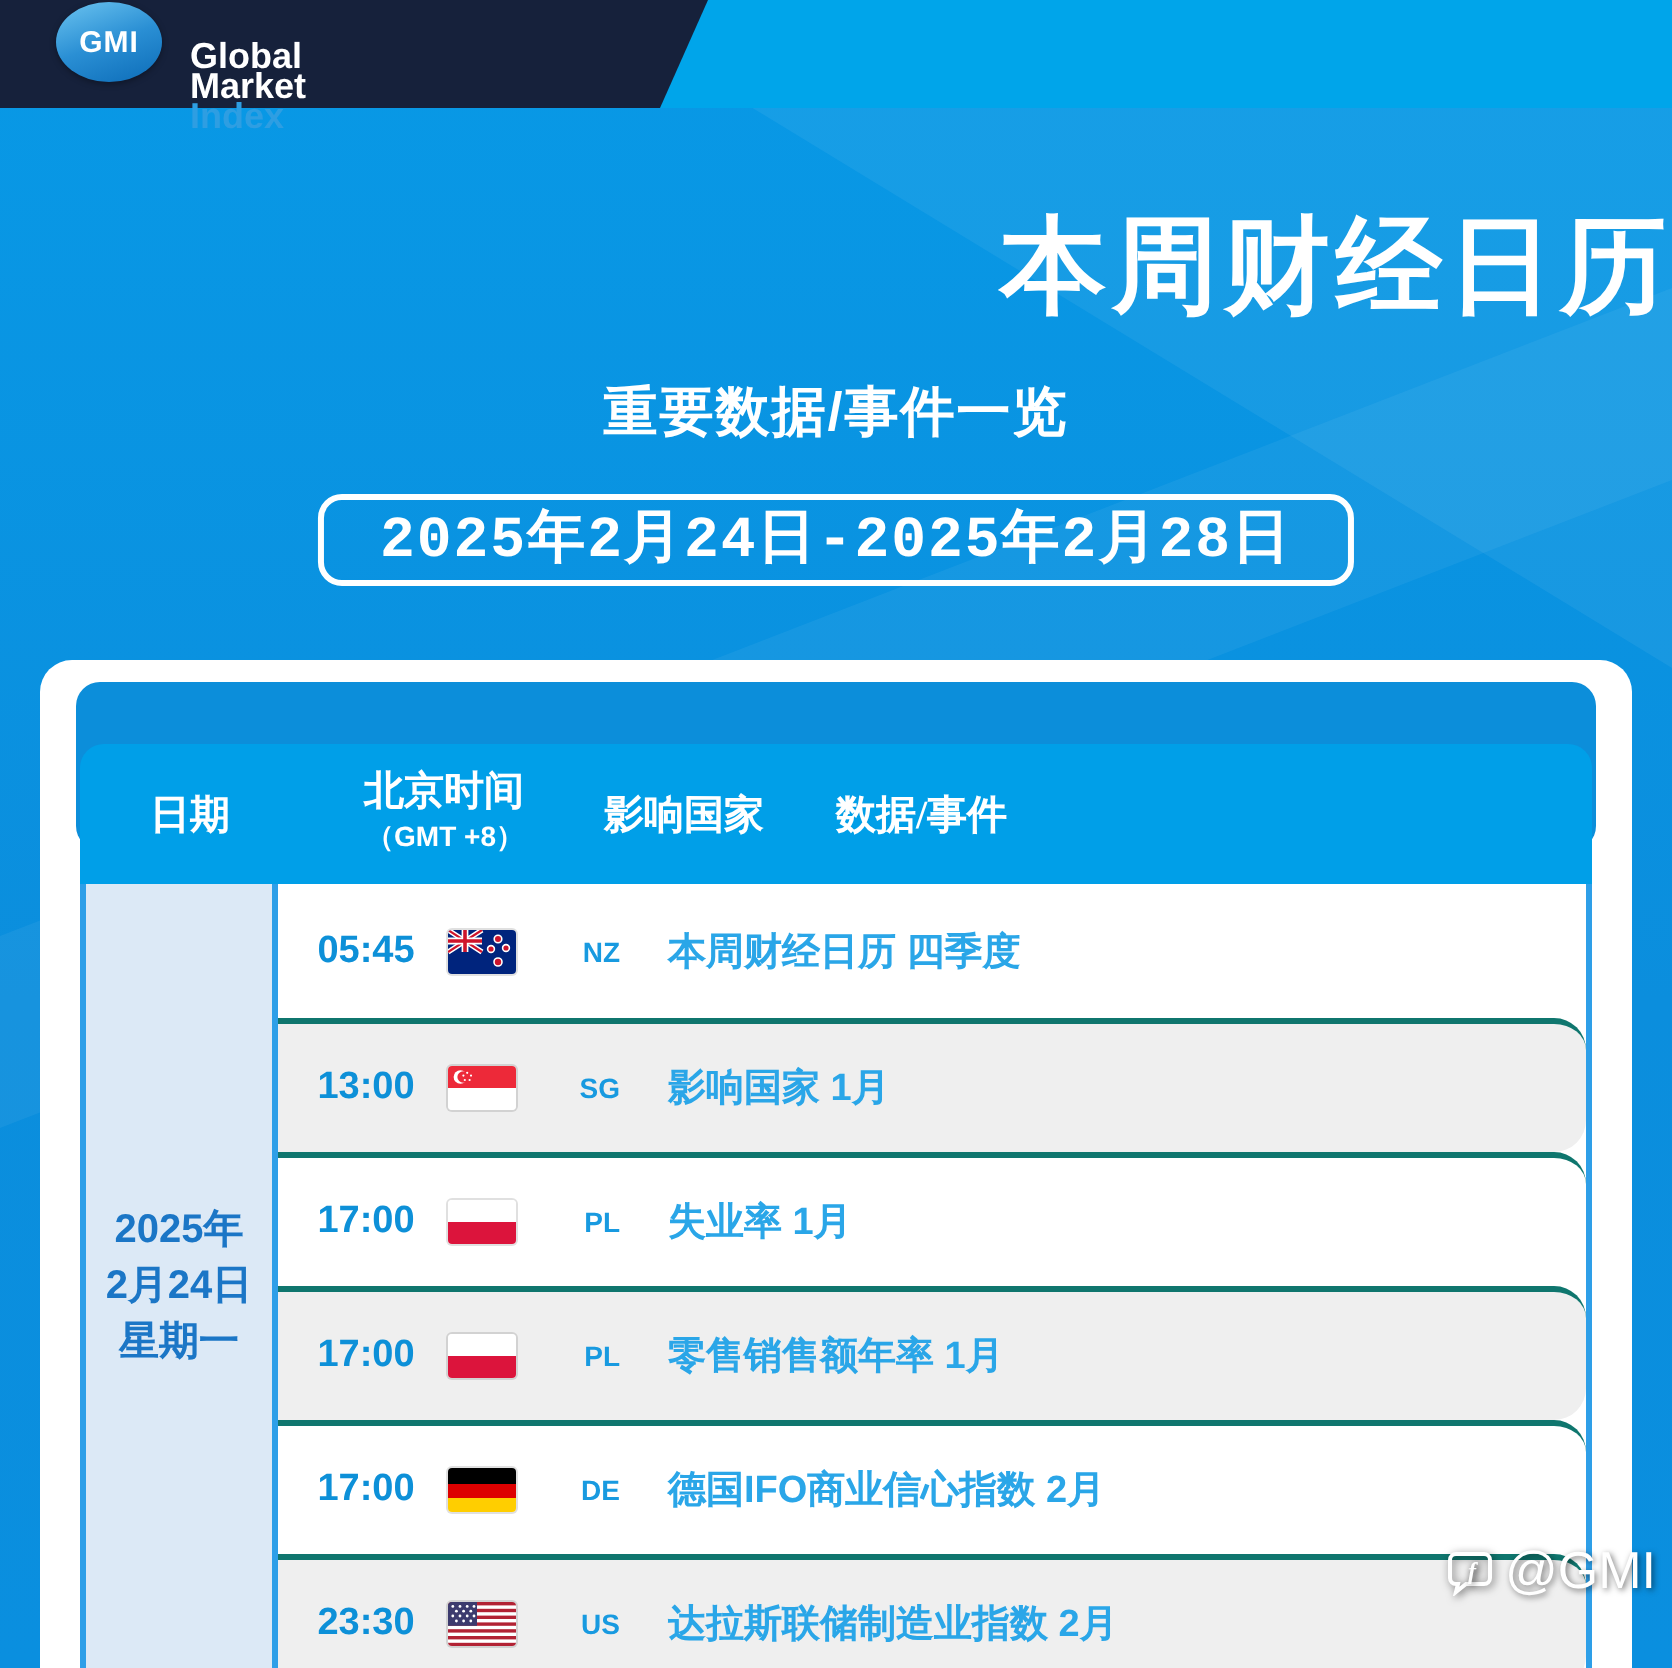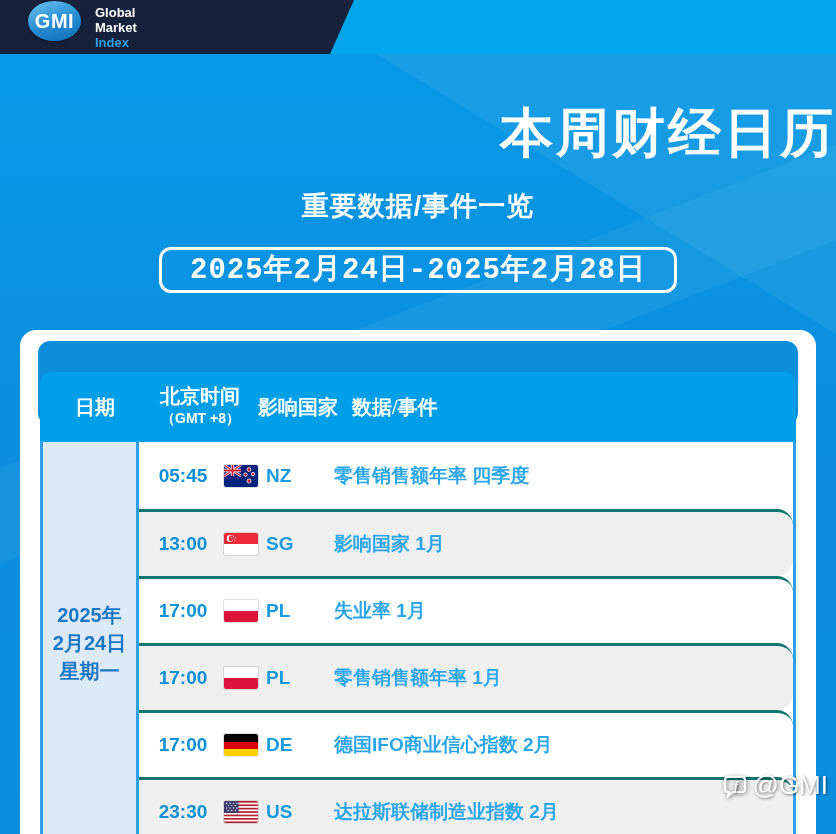--- a/index.html
+++ b/index.html
@@ -16,56 +16,56 @@
   
   .streak1 { position:absolute; left:0; top:54px; width:836px; height:280px;
     background:rgba(255,255,255,0.06); clip-path:polygon(45% 0,100% 0,100% 100%); }
   .streak2 { position:absolute; left:0; top:0; width:836px; height:600px;
     background:rgba(255,255,255,0.05); clip-path:polygon(0 78%,100% 24%,100% 40%,0 94%); }
   
   .logo { position:absolute; left:28px; top:1px; display:flex; align-items:flex-start; z-index:5; }
   .logo-circle { width:53px; height:40px; border-radius:50%;
     background:linear-gradient(160deg,#6cc4f0 0%,#2a8fd4 50%,#0c6cb8 100%);
     display:flex; align-items:center; justify-content:center;
-    color:#fff; font-weight:800; font-size:20px; letter-spacing:.5px;
+    color:#fff; font-weight:800; font-size:15px; letter-spacing:.5px;
     box-shadow:0 1px 3px rgba(0,0,0,.35); }
-  .logo-text { margin-left:14px; margin-top:4px; font-size:13px; font-weight:700; line-height:15px; color:#fff; }
+  .logo-text { margin-left:14px; margin-top:20px; font-size:18px; font-weight:700; line-height:15px; color:#fff; }
   .logo-text .l3 { color:#2e9ee2; }
   
   .title { position:absolute; top:98px; width:100%; text-align:right; color:#fff;
     font-size:53px; font-weight:800; letter-spacing:3px;padding-left:40px; }
   .subtitle { position:absolute; top:188px; width:100%; text-align:center; color:#fff;
     font-size:27px; font-weight:700; letter-spacing:1px; }
   .date-badge { position:absolute; top:247px; left:50%; transform:translateX(-50%);
     height:46px; line-height:41px; padding:0 28px; border:3px solid #fff; border-radius:12px;
     color:#fff; font-size:29px; font-weight:700; letter-spacing:1px; white-space:nowrap;font-family:Liberation Mono, monospace; }
   
   .card { position:absolute; left:20px; top:330px; width:796px; height:540px;
     background:#fff; border-radius:16px; }
   .band { position:absolute; left:18px; top:11px; width:760px; height:84px;
     background:#0c8eda; border-radius:12px; }
   
   .cal-table { position:absolute; left:20px; top:42px; width:756px; }
   .thead { position:relative; height:70px; background:#009fe8; border-radius:12px 12px 0 0;
-    display:flex; align-items:center; color:#fff; font-weight:700; font-size:20px; z-index:3; }
+    display:flex; align-items:center; color:#fff; font-weight:700; font-size:20px; z-index:3;gap:22px; }
   .th-date { width:96px; text-align:center; padding-left:14px; }
   .th-time { width:104px; text-align:right; line-height:22px; }
   .th-time .sub { display:block; font-size:14px; font-weight:700; }
   .th-country { width:108px; margin-left:-10px; text-align:right; }
   .th-event { margin-left:14px;font-family:Liberation Serif, serif; }
   .tbody { position:relative; border-left:3px solid #2e9fe8; border-right:3px solid #2e9fe8;
     background:#fff; }
   .rows .trow { display:flex; align-items:center; height:67px; padding-left:99px; background:#fff;border-radius:16px; }
   .rows .trow + .trow { border-top:3px solid #0f766e; }
   .rows .trow:nth-child(even) { background:#efefef; }
   .t-time { width:82px; text-align:center; color:#0d90d8; font-size:19px; font-weight:700; }
   .t-flag { width:34px; height:22px; display:inline-flex; border-radius:2px; overflow:hidden;
     box-shadow:0 0 0 1px rgba(0,0,0,.12); flex:none; }
   .t-flag svg { display:block; }
-  .t-country { margin-left:8px; width:44px; color:#189ae0; font-size:19px; font-weight:700; }
+  .t-country { margin-left:8px; width:44px; color:#189ae0; font-size:14px; font-weight:700;text-align:right; }
   .t-event { margin-left:24px; color:#2aa6e8; font-size:19px; font-weight:700; white-space:nowrap; }
   .date-col { position:absolute; left:0; top:0; bottom:0; width:96px; background:#dce9f6;
     border-right:3px solid #2e9fe8; z-index:2; display:flex; align-items:center; justify-content:center;
     text-align:center; color:#1b76c6; font-size:20px; font-weight:700; line-height:28px; }
   
   .watermark { position:absolute; right:8px; top:770px; display:flex; align-items:center; gap:5px;
     color:#fff; font-size:26px; font-weight:500; z-index:6;
     text-shadow:1px 1px 3px rgba(0,0,0,.55); }
   .watermark svg { filter:drop-shadow(1px 1px 2px rgba(0,0,0,.55)); }
 </style>
@@ -120,21 +120,21 @@
                   </g>
                   <g fill="#cc142b" stroke="#fff" stroke-width="0.8">
                     <circle cx="25" cy="4.5" r="1.9"></circle>
                     <circle cx="21.5" cy="9.5" r="1.7"></circle>
                     <circle cx="29" cy="9" r="1.7"></circle>
                     <circle cx="25" cy="16" r="2"></circle>
                   </g>
                 </svg>
               </span>
     <span class="t-country">NZ</span>
-    <span class="t-event">零售销售额年率 四季度</span>
+    <span class="t-event">本周财经日历 四季度</span>
   </div>
 
   <div class="trow">
     <span class="t-time">13:00</span>
     <span class="t-flag">
                 <svg width="34" height="22" viewBox="0 0 34 22">
                   <rect width="34" height="22" fill="#fff"></rect>
                   <rect width="34" height="11" fill="#ed2939"></rect>
                   <circle cx="6.2" cy="5.5" r="3.4" fill="#fff"></circle>
                   <circle cx="7.6" cy="5.5" r="2.9" fill="#ed2939"></circle>

